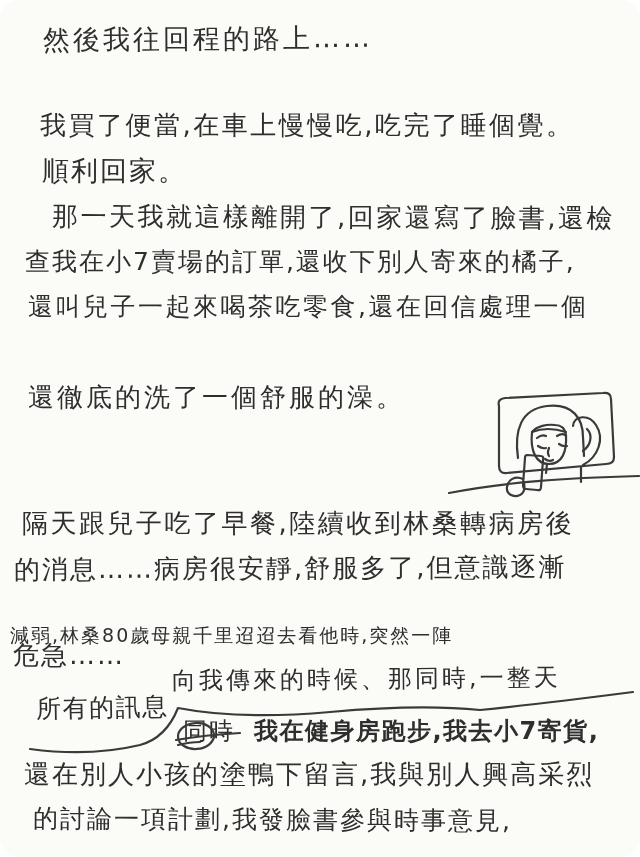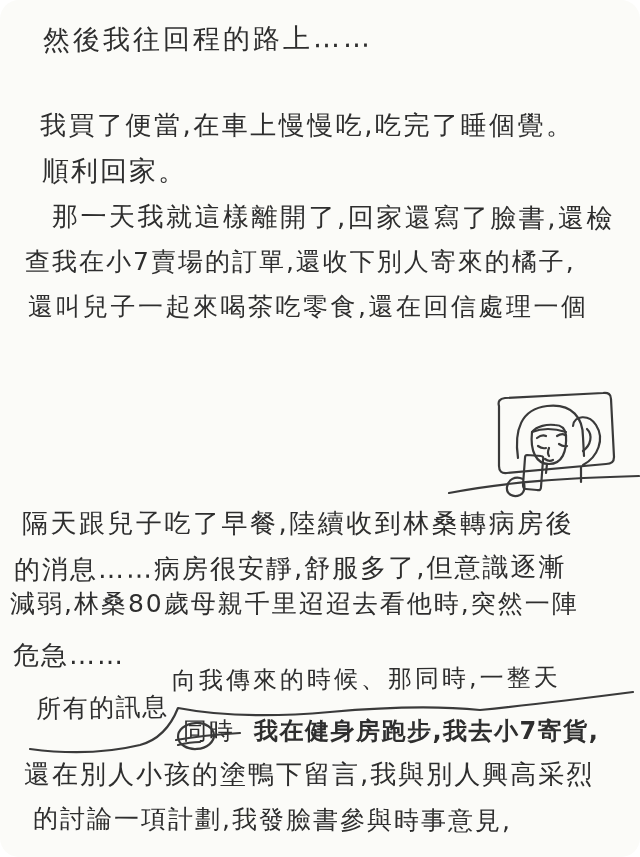--- a/index.html
+++ b/index.html
@@ -22,21 +22,21 @@
   .l2{left:37px;top:66px;font-size:27px;letter-spacing:2.5px;}
   .l3{left:40px;top:109px;font-size:26px;letter-spacing:2.5px;}
   .l4{left:42px;top:154px;font-size:27px;letter-spacing:2px;}
   .l5{left:52px;top:201px;font-size:26px;letter-spacing:2.5px;transform:rotate(0.2deg);}
   .l6{left:25px;top:246px;font-size:25px;letter-spacing:2px;}
   .l7{left:28px;top:291px;font-size:25px;letter-spacing:2.5px;}
   .l8{left:28px;top:336px;font-size:24px;letter-spacing:1.5px;}
   .l9{left:28px;top:381px;font-size:26px;letter-spacing:3px;}
   .l10{left:22px;top:507px;font-size:26px;letter-spacing:2.5px;}
   .l11{left:14px;top:552px;font-size:26px;letter-spacing:2px;transform:rotate(-0.3deg);}
-  .l12{left:10px;top:588px;font-size:25px;letter-spacing:2px;}
+  .l12{left:10px;top:624px;font-size:19px;letter-spacing:2px;}
   .l13{left:13px;top:639px;font-size:26px;letter-spacing:2px;}
   .insert{left:172px;top:664px;font-size:24px;letter-spacing:3px;transform:rotate(-0.5deg);}
   .l14{left:36px;top:692px;font-size:25px;letter-spacing:1.5px;transform:rotate(-1deg);}
   .l15{left:183px;top:716px;font-size:24px;}
   .l15 .struck{letter-spacing:2px;}
   .l15 .rest{letter-spacing:1.5px;margin-left:19px;font-weight:bold;}
   .l16{left:24px;top:758px;font-size:26px;letter-spacing:2px;}
   .l17{left:33px;top:804px;font-size:25px;letter-spacing:2px;transform:rotate(0.3deg);}
   svg.overlay{position:absolute;pointer-events:none;}
   svg.overlay path, svg.overlay ellipse, svg.overlay line{
@@ -48,20 +48,21 @@
 <body>
 
 <div class="page">
 
   <div class="hl l1">然後我往回程的路上……</div>
   <div class="hl l3">我買了便當,在車上慢慢吃,吃完了睡個覺。</div>
   <div class="hl l4">順利回家。</div>
   <div class="hl l5">那一天我就這樣離開了,回家還寫了臉書,還檢</div>
   <div class="hl l6">查我在小7賣場的訂單,還收下別人寄來的橘子,</div>
   <div class="hl l7">還叫兒子一起來喝茶吃零食,還在回信處理一個</div>
+  <div class="hl l9">還徹底的洗了一個舒服的澡。</div>
 
   <svg class="overlay" style="left:435px;top:385px;" width="205" height="125" viewBox="0 0 205 125">
 
     <path d="M64 21 Q62 14 70 13 L168 8 Q176 7 176 14 L179 72 Q179 79 171 79 L72 88 Q64 89 64 81 Z"></path>
 
     <path d="M83 73 C79 45 86 24 112 21 C138 18 148 34 148 52 L149 71"></path>
 
     <path d="M97 47 C95 66 101 79 114 79 C127 79 132 67 131 50 C130 43 126 40 120 40 C112 39 102 41 97 47 Z"></path>
 
     <path d="M97 47 Q112 41 131 47"></path>

